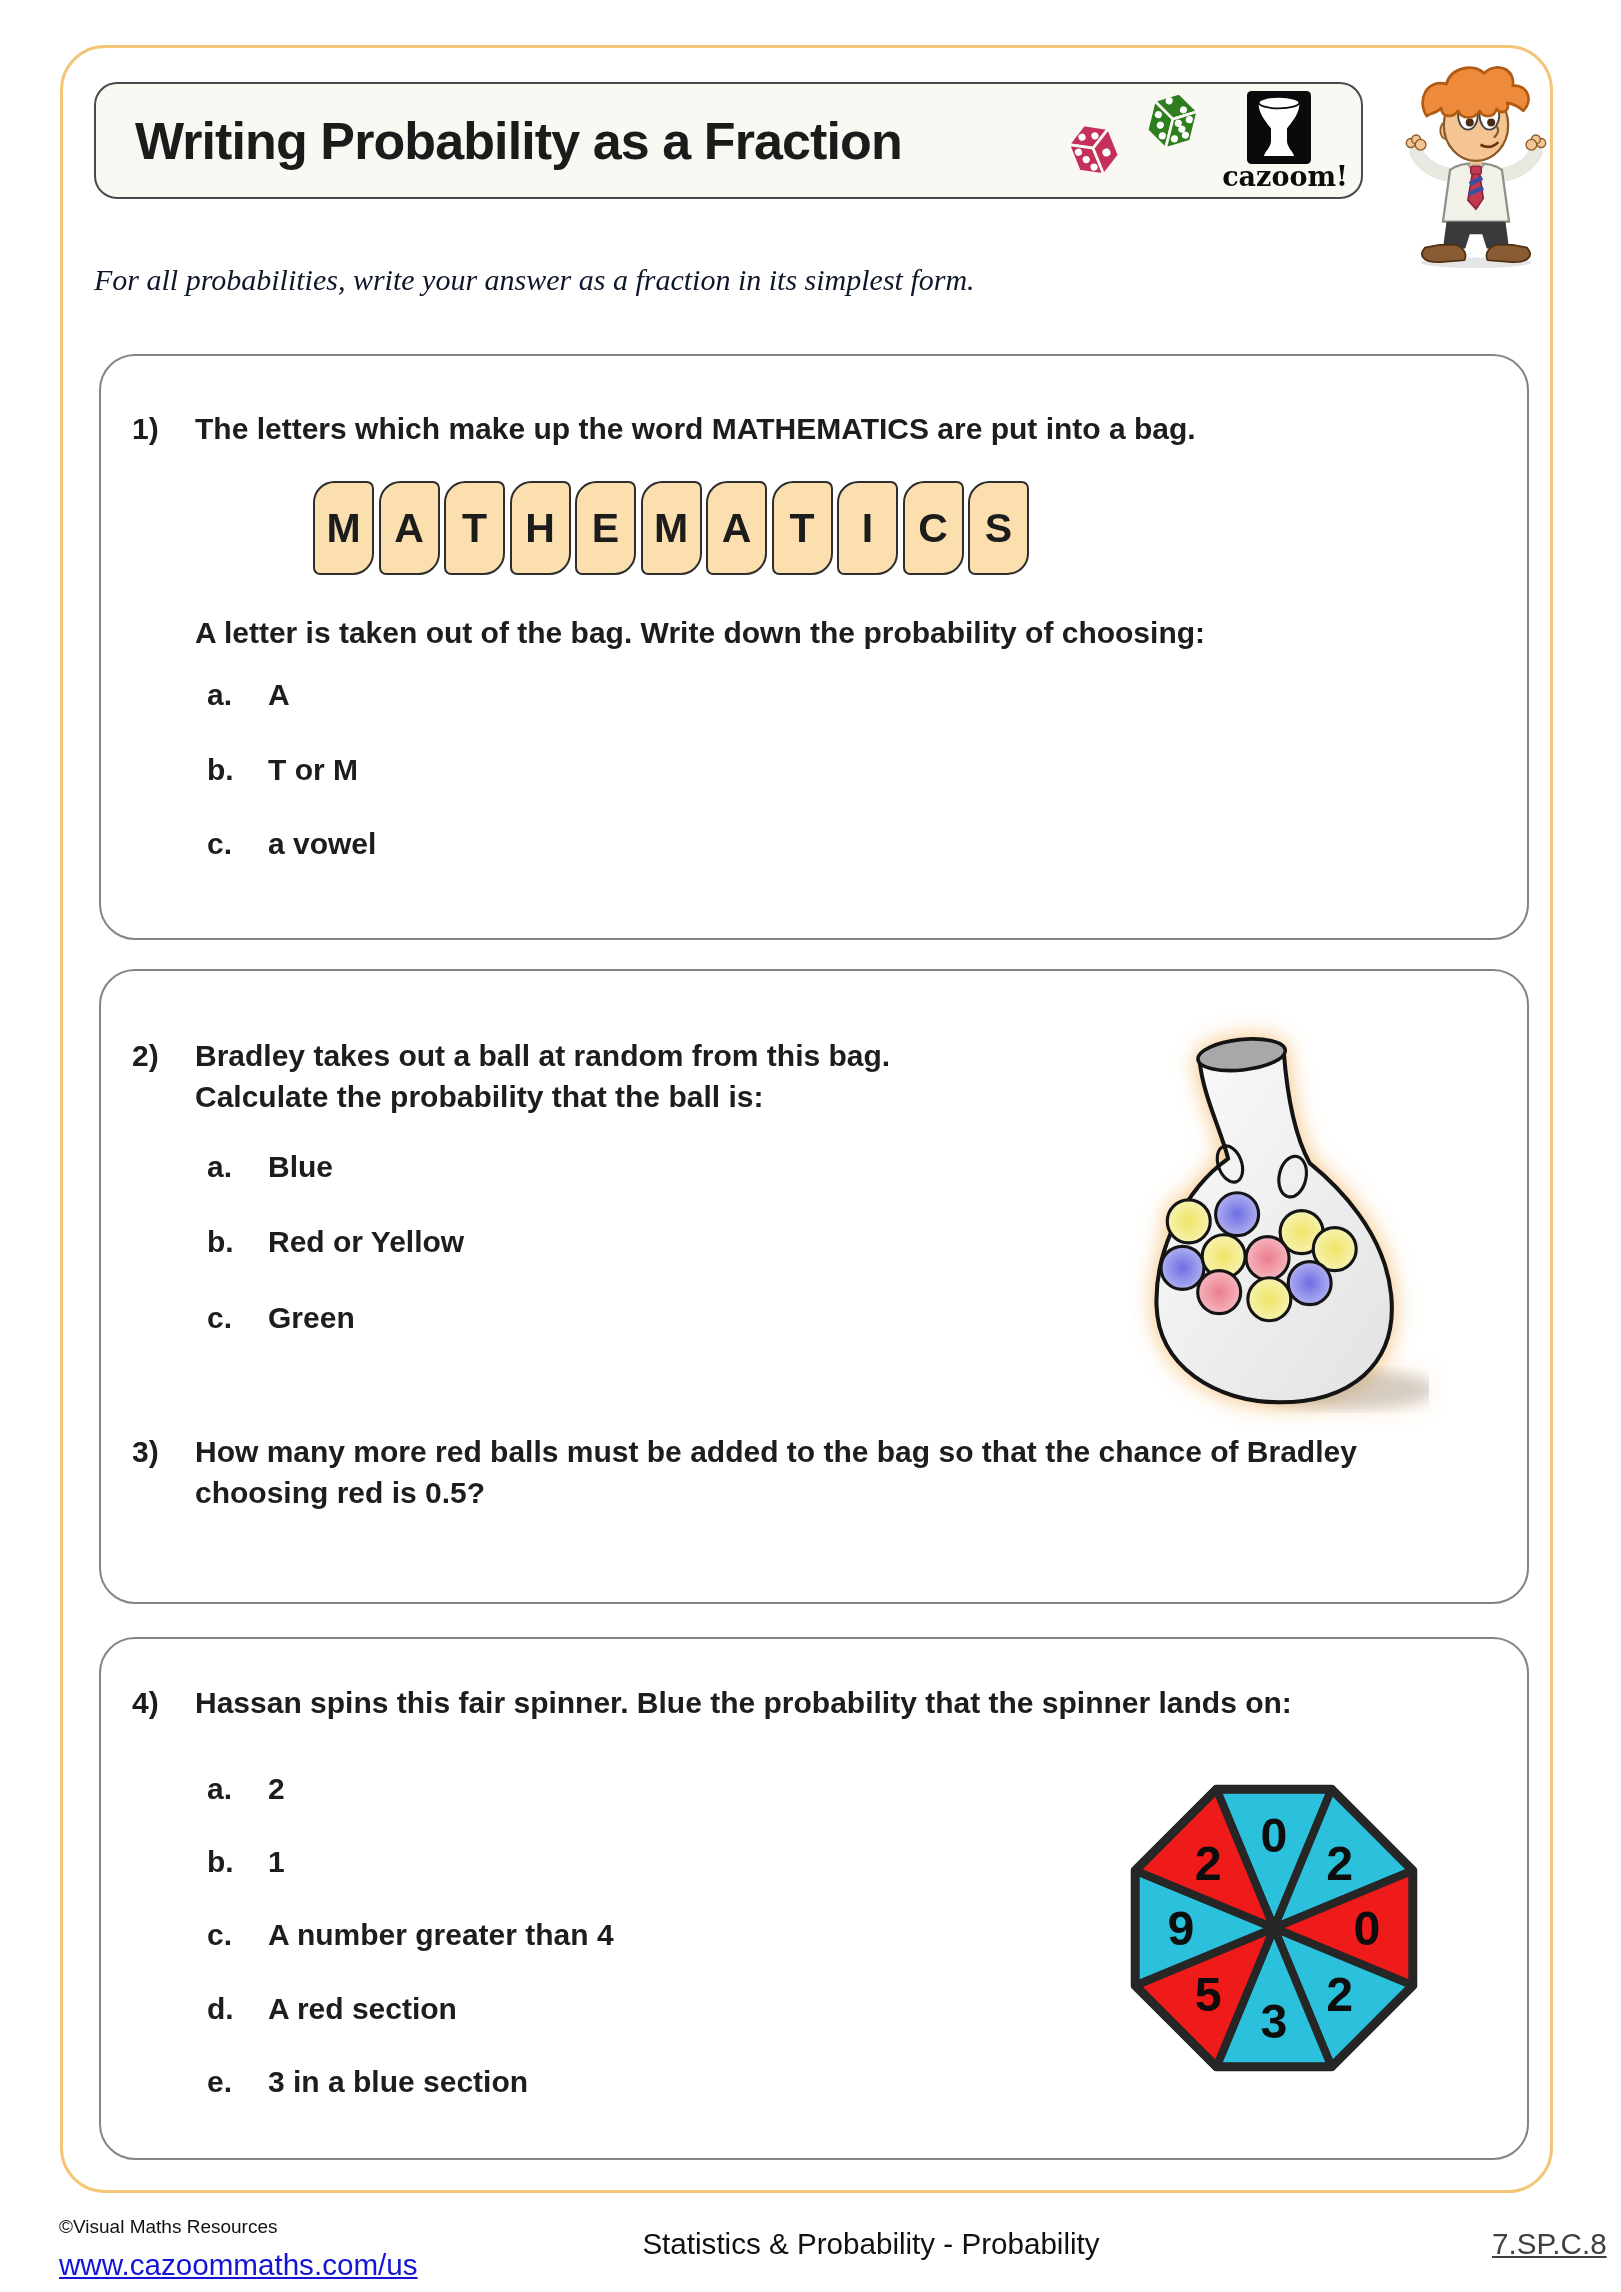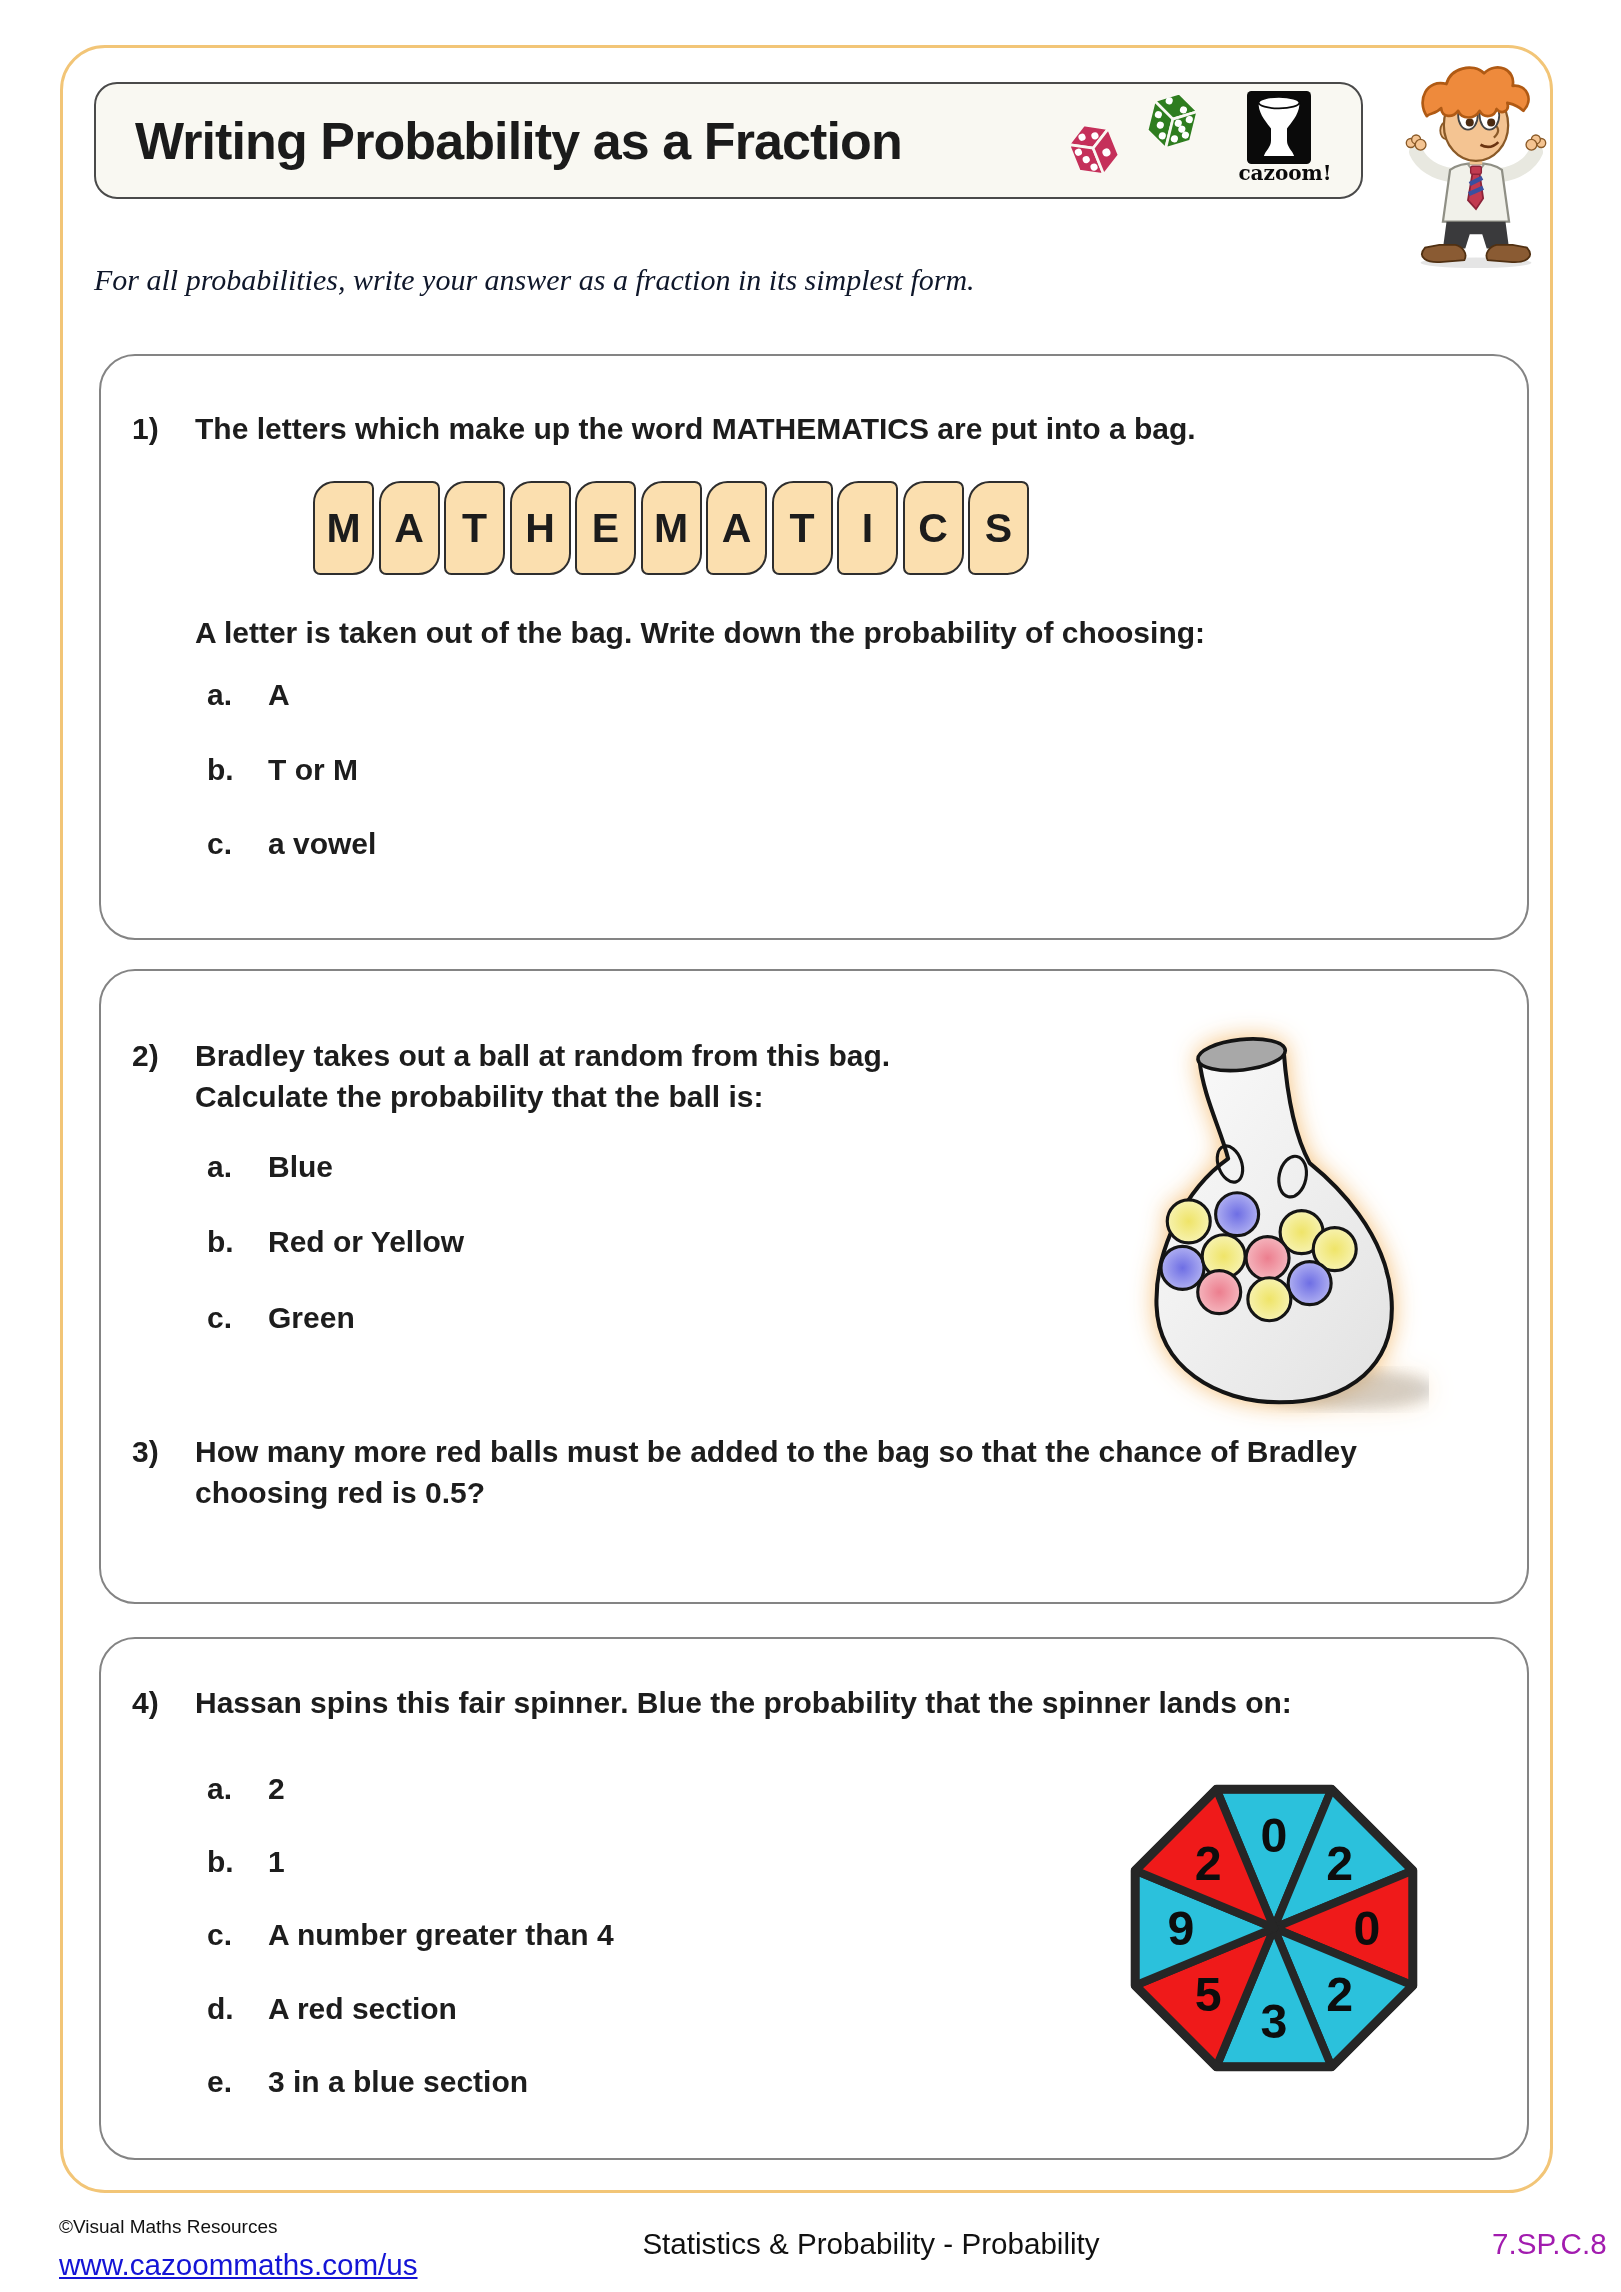--- a/index.html
+++ b/index.html
@@ -18,21 +18,21 @@
   }
   .title{
     position:absolute;left:39px;top:50%;transform:translateY(-50%);
     font-size:52px;font-weight:bold;letter-spacing:-0.9px;white-space:nowrap;color:#1b1b1b;
   }
   .die-red-svg{position:absolute;left:958px;top:30px;}
   .die-green-svg{position:absolute;left:1035px;top:0px;}
   .logo-box-svg{position:absolute;left:1151px;top:7.2px;}
   .logo-text{
     position:absolute;left:1111px;top:77px;width:156px;text-align:center;
-    font-family:"DejaVu Serif","Liberation Serif",serif;font-weight:bold;font-size:20px;color:#0b0b0b;
+    font-family:"DejaVu Serif","Liberation Serif",serif;font-weight:bold;font-size:27px;color:#0b0b0b;
   }
   .mascot-svg{position:absolute;left:1400px;top:59px;z-index:3;}
   
   .instruction{
     position:absolute;left:94px;top:263px;z-index:1;
     font-family:"Liberation Serif",serif;font-style:italic;font-size:30px;color:#0f172a;white-space:nowrap;
   }
   
   .qbox{
     position:absolute;left:99px;width:1426px;background:#fff;
@@ -55,21 +55,21 @@
     font-weight:bold;font-size:41px;color:#1c1c1c;box-sizing:border-box;
   }
   
   .bag-svg{position:absolute;left:1032px;top:39px;filter:drop-shadow(0 0 11.6px rgba(244,189,115,0.95));}
   .spinner-svg{position:absolute;left:1012px;top:128px;}
   .spinner-svg text{font-family:"Liberation Sans",sans-serif;font-weight:bold;font-size:54px;fill:#0d0d0d;}
   
   .f-copy{position:absolute;left:59px;top:2216px;font-size:19px;color:#111;z-index:1;}
   .f-link{position:absolute;left:59px;top:2248px;font-size:29.6px;color:#1414D6;z-index:1;}
   .f-cat{position:absolute;left:871px;top:2227px;transform:translateX(-50%);font-size:29.6px;color:#111;white-space:nowrap;z-index:1;}
-  .f-code{position:absolute;left:1492px;top:2227px;font-size:29.6px;color:#a21caf;z-index:1;}
+  .f-code{position:absolute;left:1492px;top:2227px;font-size:29.6px;color:#404040;z-index:1;text-decoration:underline;}
 </style>
 </head>
 <body>
 
 <div class="outer-border"></div>
 
 <div class="header-box">
   <span class="title">Writing Probability as a Fraction</span>
 
   <svg class="die-red-svg" width="81" height="75" viewBox="0 0 90 84">

